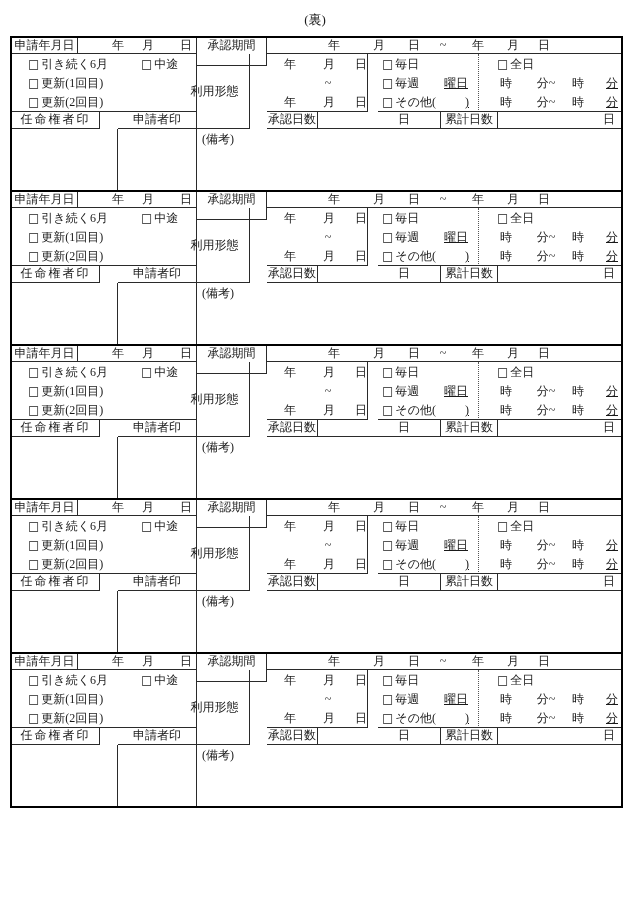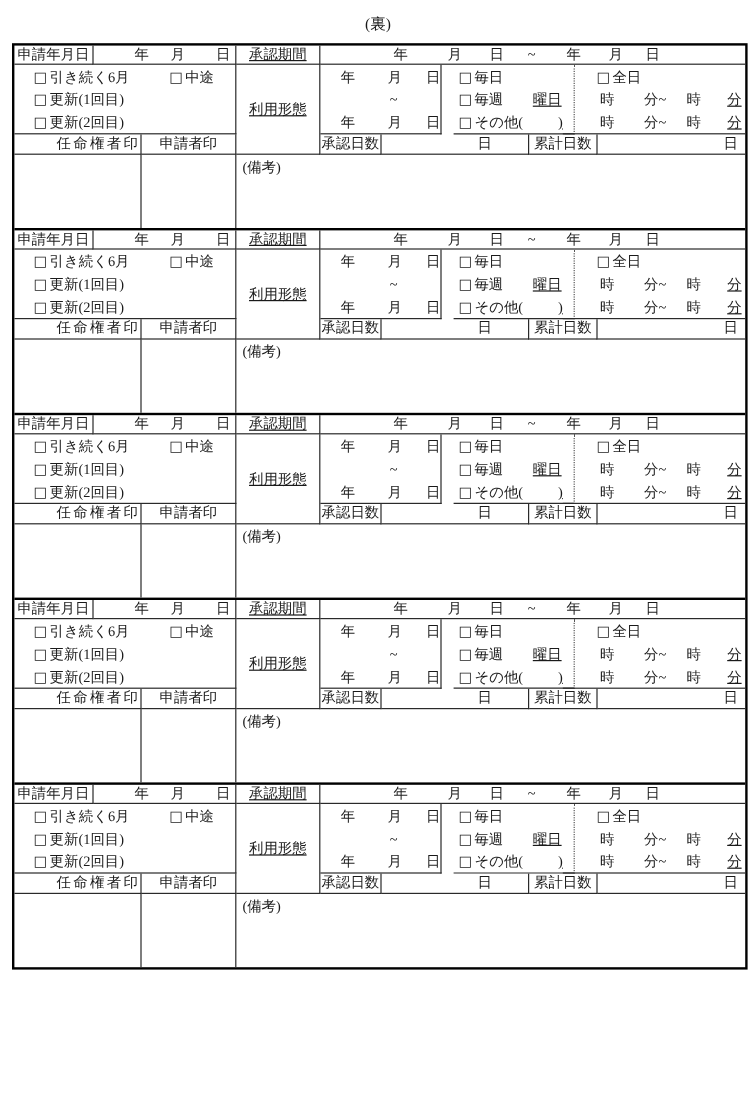--- a/index.html
+++ b/index.html
@@ -13,31 +13,31 @@
   .block:last-child{border-bottom:none;}
   .cell{position:absolute;box-sizing:border-box;font-size:12px;line-height:15px;
         white-space:nowrap;}
   .bR{border-right:1px solid #2a2a2a;}
   .bB{border-bottom:1px solid #2a2a2a;}
   .bRdot{border-right:1px dotted #555;}
   .tc{text-align:center;}
   
   .ca1{left:0;top:0;width:66px;height:16px;}
   .ca2{left:66px;top:0;width:119px;height:16px;}
-  .ca3{left:185px;top:0;width:70px;height:16px;text-decoration:underline;}
+  .ca3{left:185px;top:0;width:70px;height:28px;}
   .ca4{left:255px;top:0;width:354px;height:16px;}
   
   .cchk{left:0;top:16px;width:185px;height:58px;padding:1px 0 0 16px;}
-  .cusage{left:185px;top:16px;width:70px;height:75px;display:flex;
-          align-items:center;justify-content:center;text-decoration:underline;}
+  .cusage{left:168px;top:16px;width:70px;height:75px;display:flex;
+          align-items:center;justify-content:center;}
   .cdates{left:255px;top:16px;width:101px;height:58px;padding-top:1px;}
   .cfreq{left:366px;top:16px;width:101px;height:58px;padding:1px 0 0 4px;}
   .ctime{left:457px;top:16px;width:152px;height:58px;padding-top:1px;}
   
-  .csealA{left:0;top:74px;width:106px;height:17px;letter-spacing:2px;text-align:right;}
+  .csealA{left:0;top:74px;width:88px;height:17px;letter-spacing:2px;}
   .csealB{left:106px;top:74px;width:79px;height:17px;}
   .capprd{left:255px;top:74px;width:51px;height:17px;}
   .capprv{left:306px;top:74px;width:123px;height:17px;text-align:right;padding-right:30px;}
   .ccumd{left:429px;top:74px;width:57px;height:17px;}
   .ccumv{left:486px;top:74px;width:123px;height:17px;text-align:right;padding-right:6px;}
   
   .cboxA{left:0;top:91px;width:106px;height:61px;}
   .cboxB{left:106px;top:91px;width:79px;height:61px;}
   .crem{left:185px;top:91px;width:424px;height:61px;padding:3px 5px;}
   .ln{position:relative;height:19px;line-height:19px;}

